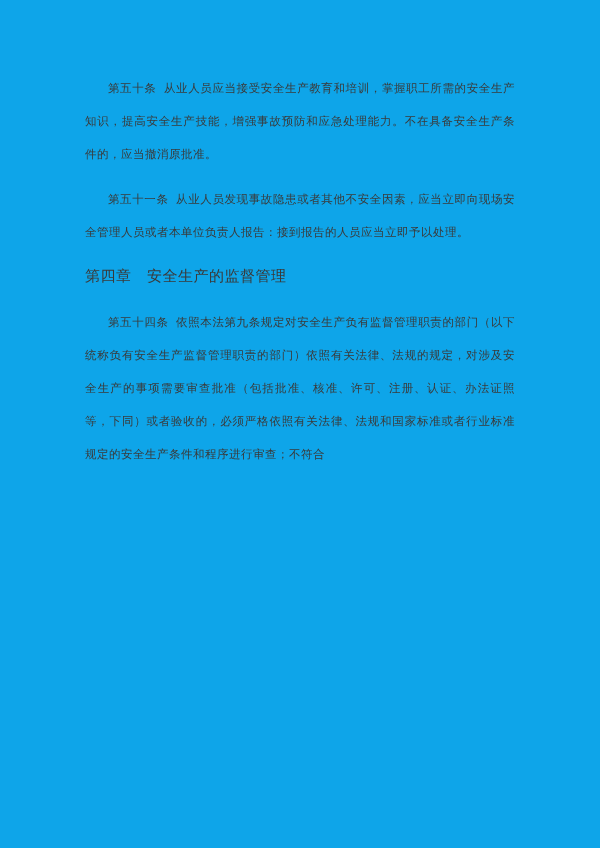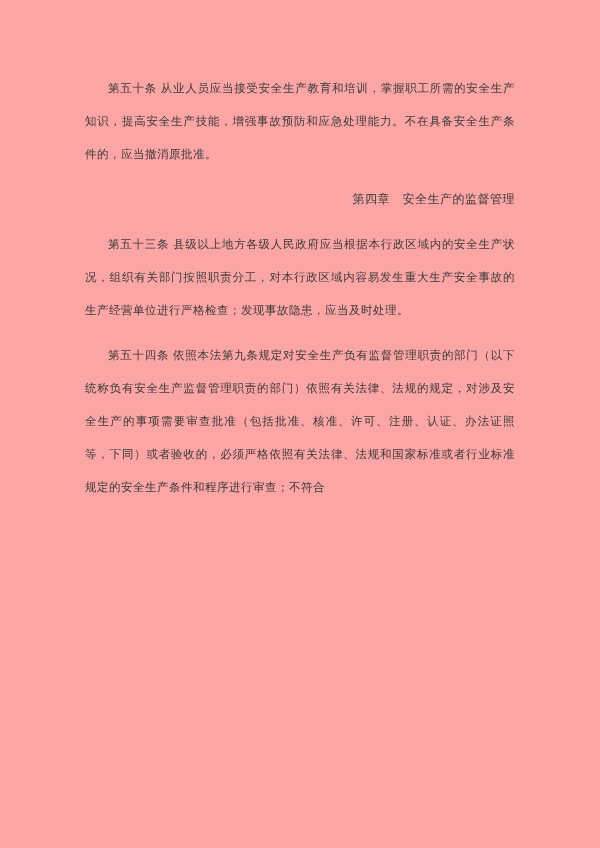--- a/index.html
+++ b/index.html
@@ -4,51 +4,51 @@
 <style>
   html, body {
     margin: 0;
     padding: 0;
     background: #ffffff;
   }
   .page {
     position: relative;
     width: 600px;
     height: 848px;
-    background: #fca5a5;
+    background: #0ea5e9;
     overflow: hidden;
-    font-family: Liberation Sans, sans-serif;
+    font-family: Liberation Mono, monospace;
     color: #3a3a3a;
   }
   .content {
     position: absolute;
     top: 72px;
     left: 85px;
     width: 430px;
   }
   .para {
     font-size: 11.5px;
     line-height: 33px;
     text-align: justify;
     text-indent: 2em;
     margin: 0 0 12px 0;
     letter-spacing: 0.5px;
   }
   .chapter-heading {
-    font-size: 12px;
+    font-size: 15px;
     line-height: 33px;
-    text-align: right;
+    text-align: left;
     text-indent: 0;
     margin: 12px 0 12px 0;
     letter-spacing: 0.5px;
   }
 </style>
 </head>
 <body>
 
 <div class="page">
   <div class="content">
     <p class="para">第五十条 从业人员应当接受安全生产教育和培训，掌握职工所需的安全生产知识，提高安全生产技能，增强事故预防和应急处理能力。不在具备安全生产条件的，应当撤消原批准。</p>
+    <p class="para">第五十一条 从业人员发现事故隐患或者其他不安全因素，应当立即向现场安全管理人员或者本单位负责人报告：接到报告的人员应当立即予以处理。</p>
     <p class="chapter-heading">第四章　安全生产的监督管理</p>
-    <p class="para">第五十三条 县级以上地方各级人民政府应当根据本行政区域内的安全生产状况，组织有关部门按照职责分工，对本行政区域内容易发生重大生产安全事故的生产经营单位进行严格检查；发现事故隐患，应当及时处理。</p>
     <p class="para">第五十四条 依照本法第九条规定对安全生产负有监督管理职责的部门（以下统称负有安全生产监督管理职责的部门）依照有关法律、法规的规定，对涉及安全生产的事项需要审查批准（包括批准、核准、许可、注册、认证、办法证照等，下同）或者验收的，必须严格依照有关法律、法规和国家标准或者行业标准规定的安全生产条件和程序进行审查；不符合</p>
   </div>
 </div>
 
 </body></html>

